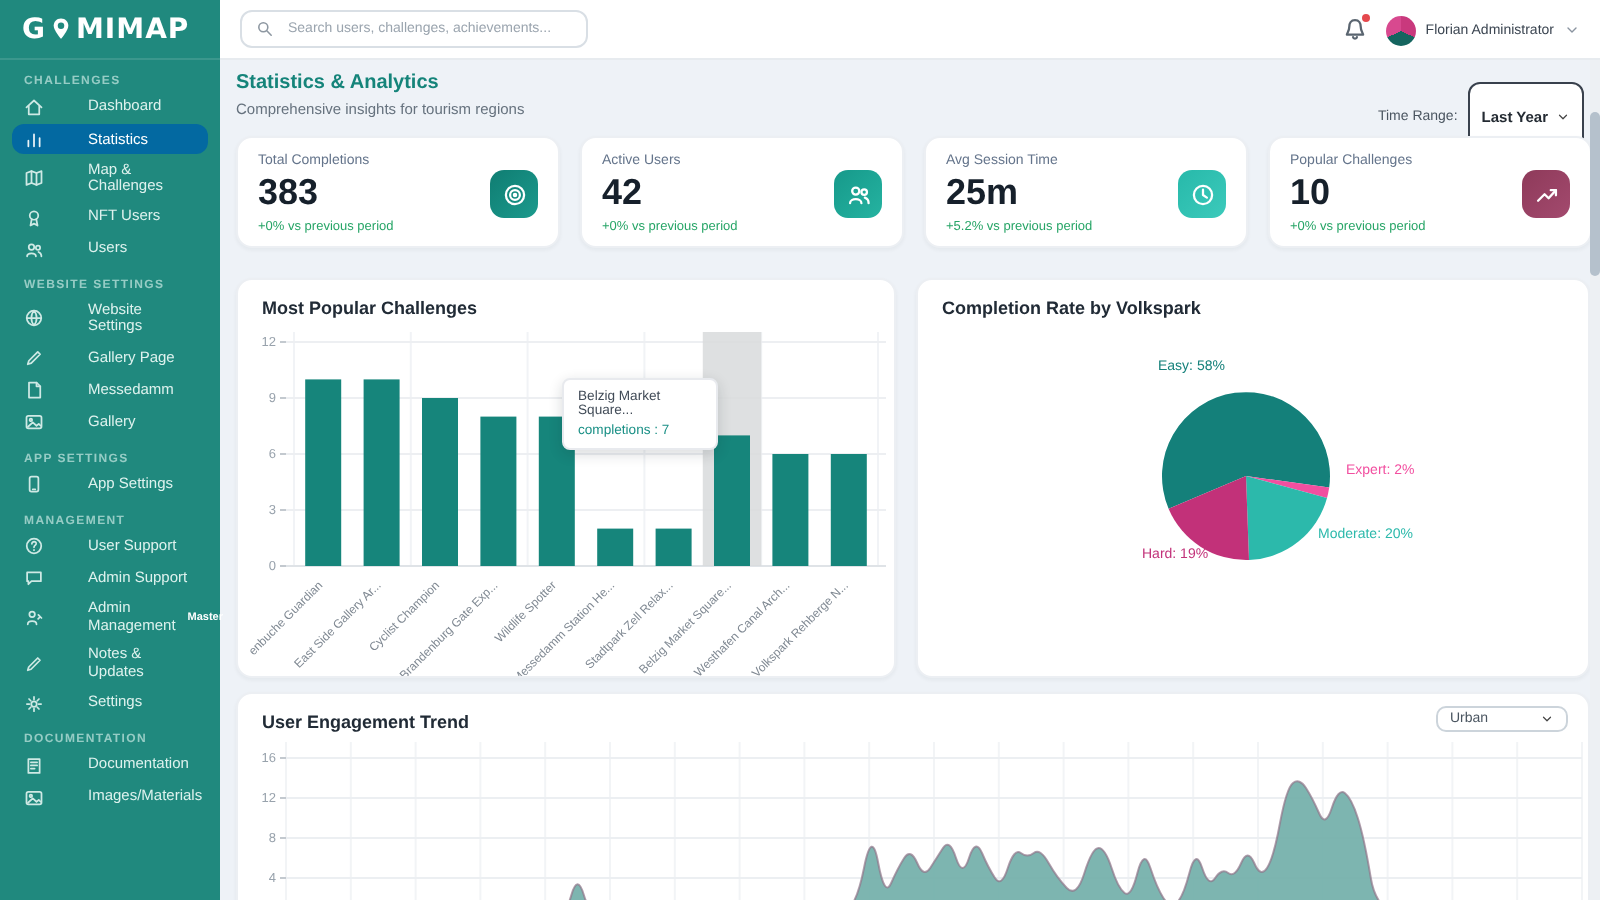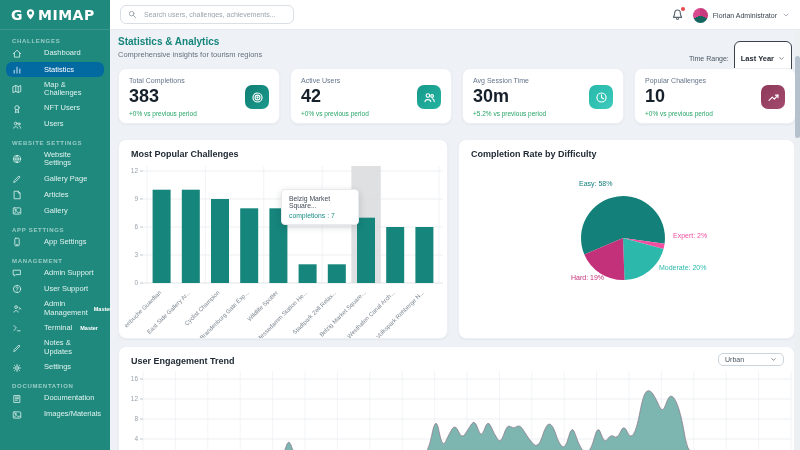--- a/index.html
+++ b/index.html
@@ -173,21 +173,21 @@
         </span>
         <span class="nlabel">Gallery Page</span>
       </div>
       <div class="nav-item">
         <span class="nicon">
           <svg viewBox="0 0 16 16" fill="none" stroke="currentColor" stroke-width="1.4" stroke-linecap="round" stroke-linejoin="round">
             <path d="M4 2 H10 L13 5 V14 H4 Z"></path>
             <path d="M10 2 V5 H13"></path>
           </svg>
         </span>
-        <span class="nlabel">Articles</span>
+        <span class="nlabel">Messedamm</span>
       </div>
       <div class="nav-item">
         <span class="nicon">
           <svg viewBox="0 0 16 16" fill="none" stroke="currentColor" stroke-width="1.4" stroke-linecap="round" stroke-linejoin="round">
             <rect x="2" y="3" width="12" height="10" rx="1.5"></rect>
             <circle cx="5.5" cy="6.3" r="1"></circle>
             <path d="M3.2 11.8 L7 8.3 L10 11 L11.8 9.5 L13.3 11"></path>
           </svg>
         </span>
         <span class="nlabel">Gallery</span>
@@ -199,54 +199,44 @@
             <rect x="4.5" y="2" width="7" height="12" rx="1.5"></rect>
             <path d="M7 12.3 H9"></path>
           </svg>
         </span>
         <span class="nlabel">App Settings</span>
       </div>
       <div class="sec-label">MANAGEMENT</div>
       <div class="nav-item">
         <span class="nicon">
           <svg viewBox="0 0 16 16" fill="none" stroke="currentColor" stroke-width="1.4" stroke-linecap="round" stroke-linejoin="round">
-            <path d="M2.5 3.5 H13.5 V10.5 H6 L3.5 13 V10.5 H2.5 Z"></path>
-          </svg>
-        </span>
-        <span class="nlabel">Admin Support</span>
-      </div>
-      <div class="nav-item">
-        <span class="nicon">
-          <svg viewBox="0 0 16 16" fill="none" stroke="currentColor" stroke-width="1.4" stroke-linecap="round" stroke-linejoin="round">
             <circle cx="8" cy="8" r="5.8"></circle>
             <path d="M6.3 6.2 C6.3 4 10 4 9.7 6.3 C9.5 7.6 8 7.5 8 9"></path>
             <path d="M8 11.1 V11.4"></path>
           </svg>
         </span>
         <span class="nlabel">User Support</span>
       </div>
       <div class="nav-item">
         <span class="nicon">
           <svg viewBox="0 0 16 16" fill="none" stroke="currentColor" stroke-width="1.4" stroke-linecap="round" stroke-linejoin="round">
+            <path d="M2.5 3.5 H13.5 V10.5 H6 L3.5 13 V10.5 H2.5 Z"></path>
+          </svg>
+        </span>
+        <span class="nlabel">Admin Support</span>
+      </div>
+      <div class="nav-item">
+        <span class="nicon">
+          <svg viewBox="0 0 16 16" fill="none" stroke="currentColor" stroke-width="1.4" stroke-linecap="round" stroke-linejoin="round">
             <circle cx="6.5" cy="5" r="2.2"></circle>
             <path d="M3 13 C3 9.7 10 9.7 10 13"></path>
             <path d="M11.5 5.5 L14 8 M13 7 L11.3 8.7"></path>
           </svg>
         </span>
         <span class="nlabel">Admin Management</span>
-        <span class="nbadge">Master</span>
-      </div>
-      <div class="nav-item">
-        <span class="nicon">
-          <svg viewBox="0 0 16 16" fill="none" stroke="currentColor" stroke-width="1.4" stroke-linecap="round" stroke-linejoin="round">
-            <path d="M3 4 L7 8 L3 12"></path>
-            <path d="M8.5 12.5 H13"></path>
-          </svg>
-        </span>
-        <span class="nlabel">Terminal</span>
         <span class="nbadge">Master</span>
       </div>
       <div class="nav-item">
         <span class="nicon">
           <svg viewBox="0 0 16 16" fill="none" stroke="currentColor" stroke-width="1.4" stroke-linecap="round" stroke-linejoin="round">
             <path d="M3 13 L3.8 10.4 L11 3.2 L12.8 5 L5.6 12.2 Z"></path>
           </svg>
         </span>
         <span class="nlabel">Notes &amp; Updates</span>
       </div>
@@ -349,21 +339,21 @@
         <svg viewBox="0 0 16 16" fill="none" stroke="currentColor" stroke-width="1.4" stroke-linecap="round" stroke-linejoin="round">
           <circle cx="6" cy="5.6" r="2.2"></circle>
           <path d="M2.5 13 C2.5 9.8 9.5 9.8 9.5 13"></path>
           <circle cx="11.2" cy="6.2" r="1.7"></circle>
           <path d="M11.6 9.6 C13.4 10.2 13.9 11.6 13.9 13"></path>
         </svg>
       </span>
     </div>
     <div class="stat-card">
       <div class="st-label">Avg Session Time</div>
-      <div class="st-value">30m</div>
+      <div class="st-value">25m</div>
       <div class="st-delta">+5.2% vs previous period</div>
       <span class="st-icon" style="background:linear-gradient(135deg,#27b9aa,#3ccabb)">
         <svg viewBox="0 0 16 16" fill="none" stroke="currentColor" stroke-width="1.4" stroke-linecap="round" stroke-linejoin="round">
           <circle cx="8" cy="8" r="5.6"></circle>
           <path d="M8 4.7 V8 L10.4 9.6"></path>
         </svg>
       </span>
     </div>
     <div class="stat-card">
       <div class="st-label">Popular Challenges</div>
@@ -424,21 +414,21 @@
       <text x="276.2" y="153" text-anchor="end" font-size="6" fill="#7f8892" transform="rotate(-45 276.2 153)">Westhafen Canal Arch...</text>
       <text x="305.4" y="153" text-anchor="end" font-size="6" fill="#7f8892" transform="rotate(-45 305.4 153)">Volkspark Rehberge N...</text>
     </svg>
   <div class="tooltip">
     <div class="tt-title">Belzig Market Square...</div>
     <div class="tt-line">completions : 7</div>
   </div>
 </div>
 
 <div class="card pie-card">
-  <div class="card-title">Completion Rate by Difficulty</div>
+  <div class="card-title">Completion Rate by Volkspark</div>
   <svg id="pie-svg" viewBox="0 0 337 200">
       <path d="M164,98 L125.3,114.4 A42,42 0 1 1 205.6,103.8 Z" fill="#14807a"></path>
       <path d="M164,98 L205.6,103.8 A42,42 0 0 1 204.5,109.0 Z" fill="#f24fa0"></path>
       <path d="M164,98 L204.5,109.0 A42,42 0 0 1 165.5,140.0 Z" fill="#2cb9ab"></path>
       <path d="M164,98 L165.5,140.0 A42,42 0 0 1 125.3,114.4 Z" fill="#c23179"></path>
     </svg>
   <div class="pie-label pl-easy" style="color: rgb(20, 128, 122);">Easy: 58%</div>
   <div class="pie-label pl-expert" style="color: rgb(242, 79, 160);">Expert: 2%</div>
   <div class="pie-label pl-moderate" style="color: rgb(44, 185, 171);">Moderate: 20%</div>
   <div class="pie-label pl-hard" style="color: rgb(194, 49, 121);">Hard: 19%</div>

